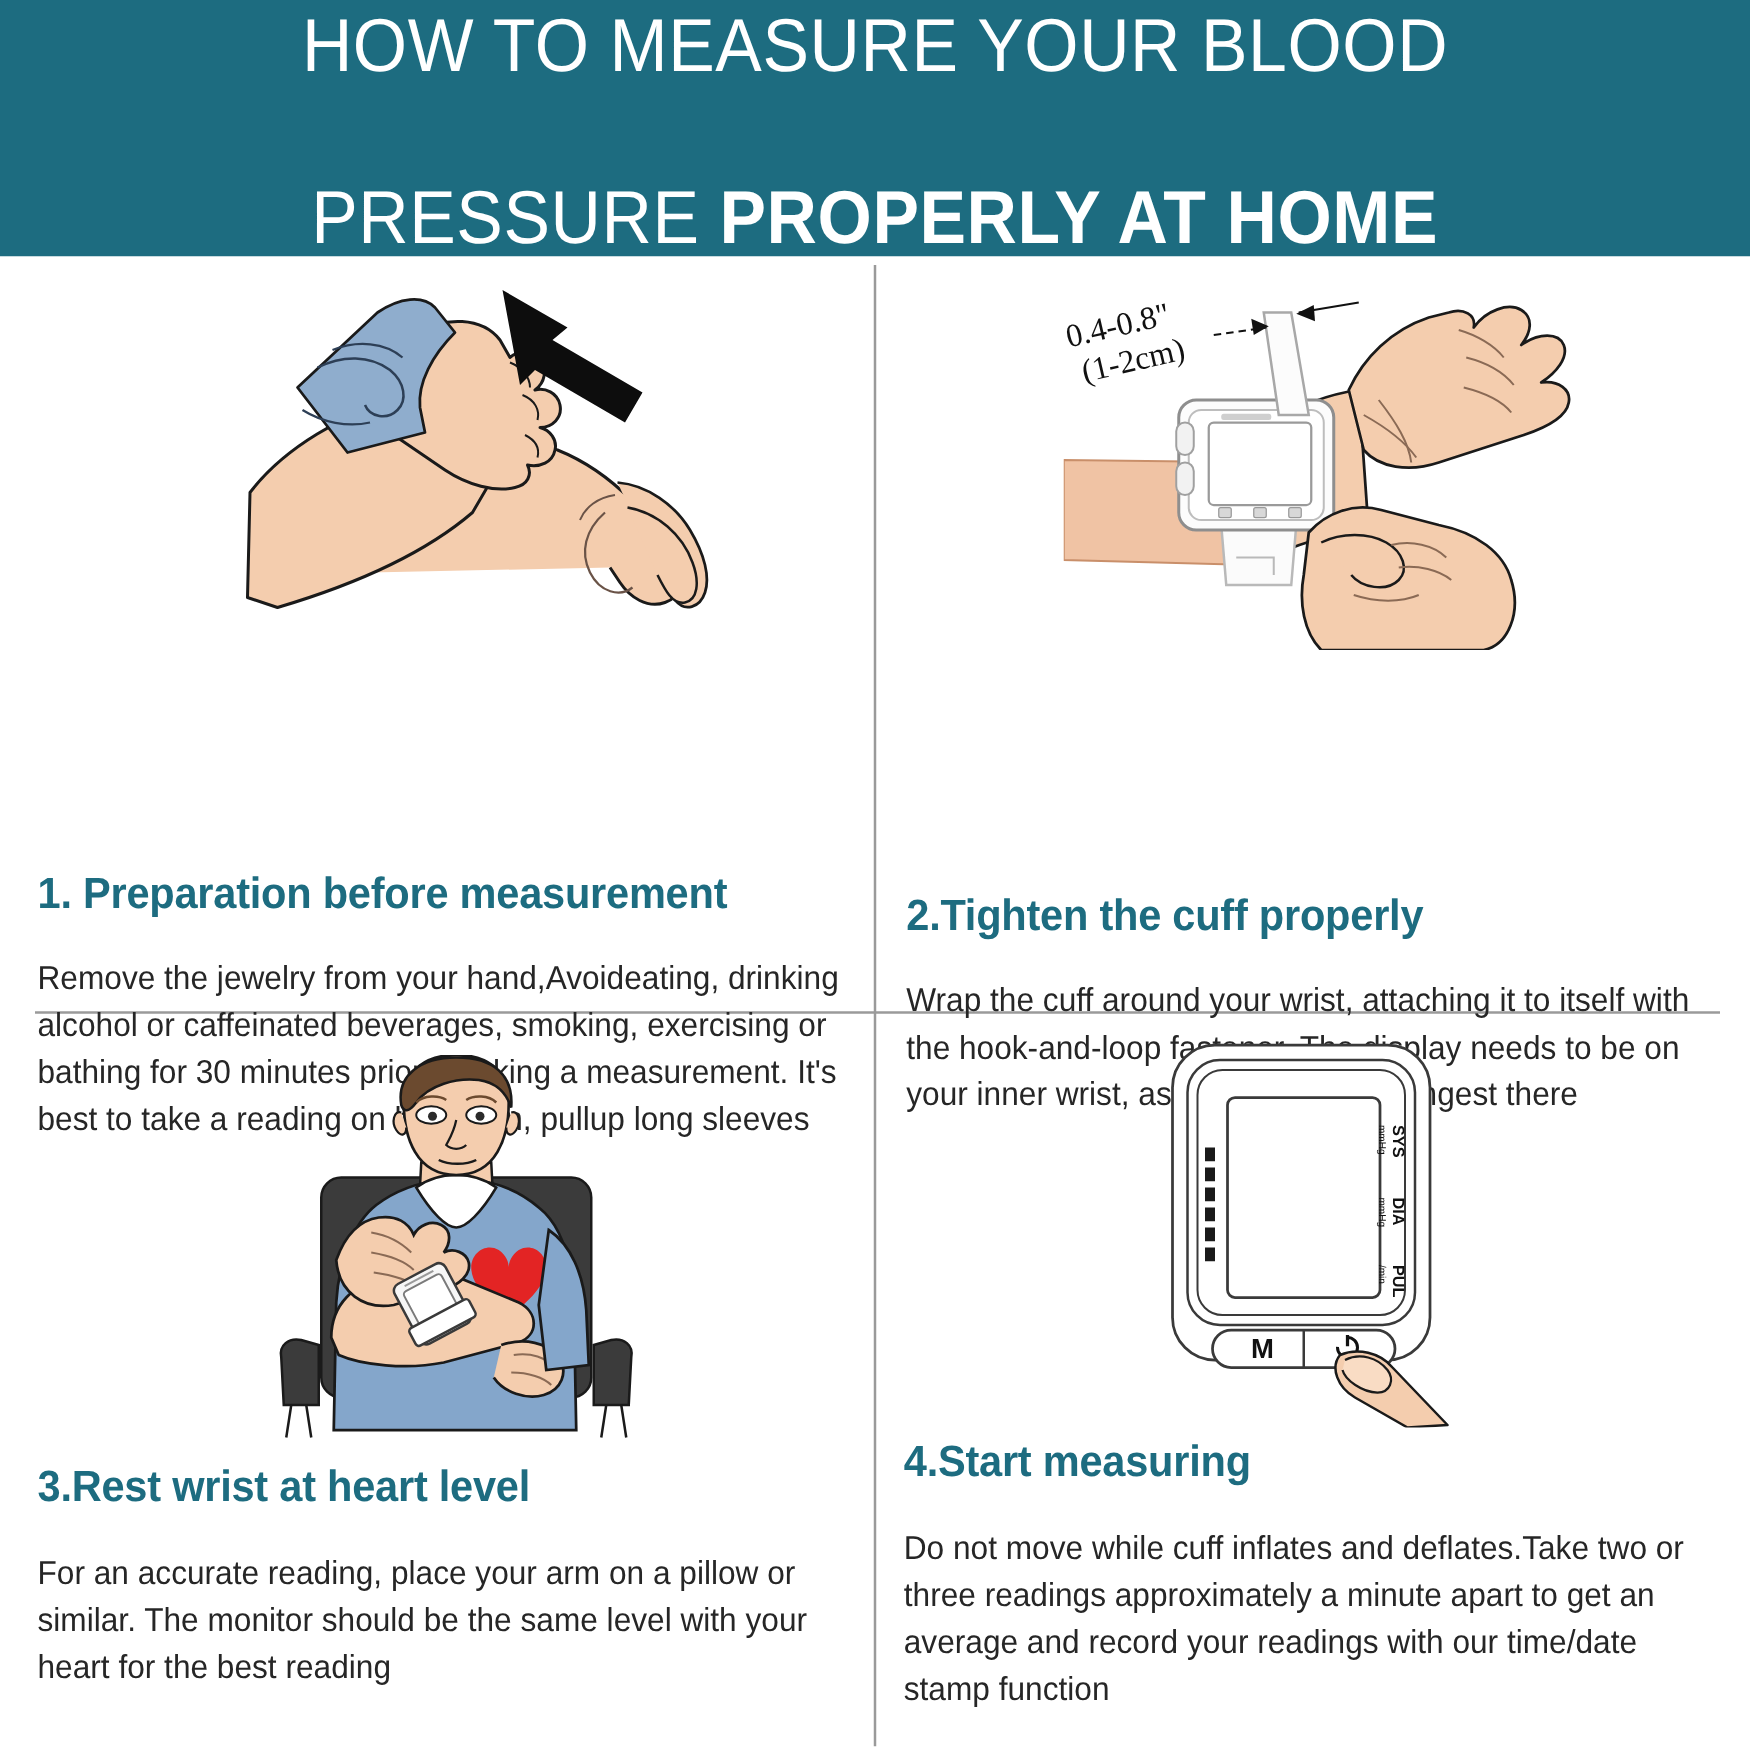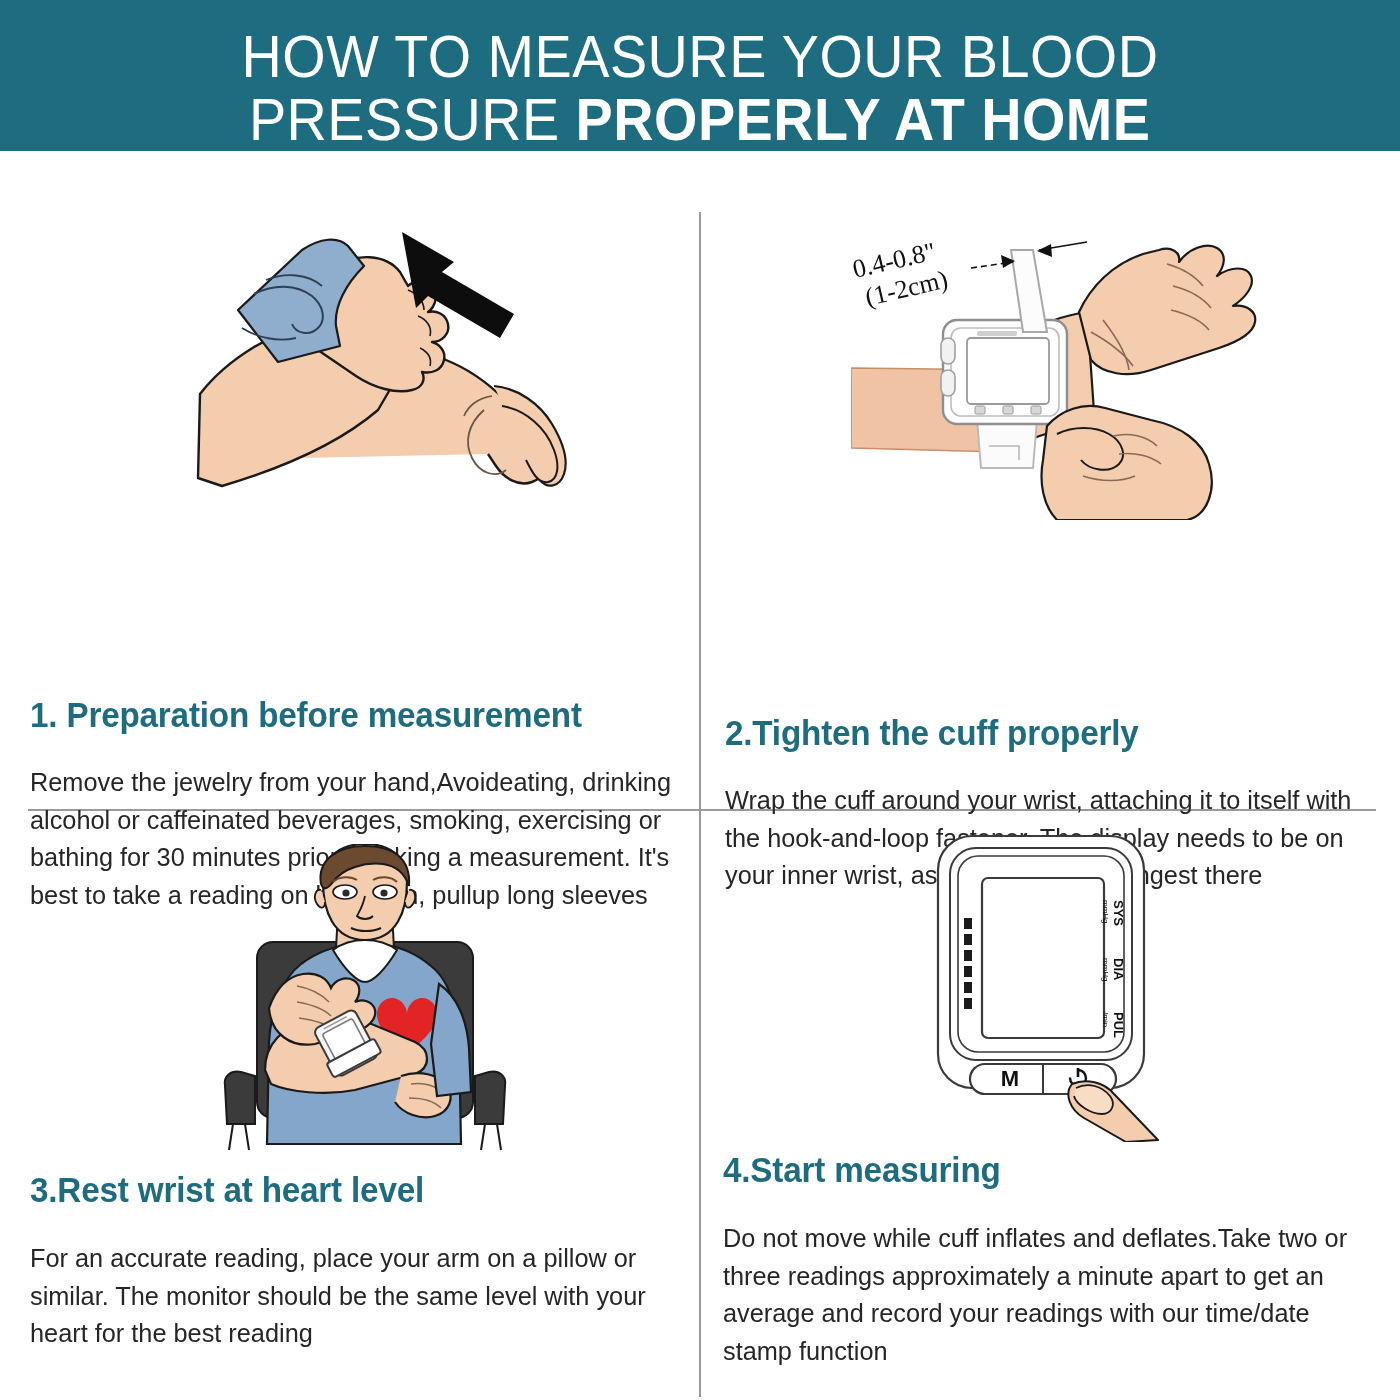--- a/index.html
+++ b/index.html
@@ -6,23 +6,23 @@
   body{
     width:1400px;height:1400px;
     background:#ffffff;
     font-family:"Liberation Sans", sans-serif;
     overflow:hidden;
   }
   .page{position:relative;width:1400px;height:1400px;background:#fff;}
 
   
   .header{
-    position:absolute;left:0;top:0;width:1400px;height:151px;
+    position:absolute;left:0;top:0;width:1400px;height:205px;
     background:#1d6c80;
-    display:flex;flex-direction:column;align-items:center;justify-content:flex-end;
+    display:flex;flex-direction:column;align-items:center;justify-content:space-between;
     box-sizing:border-box;padding-top:6px;
   }
   .header-line{
     color:#ffffff;
     font-family:"Liberation Sans", sans-serif;
     font-size:60px;
     letter-spacing:0.5px;
     line-height:1.04;
     text-align:center;
     white-space:nowrap;

